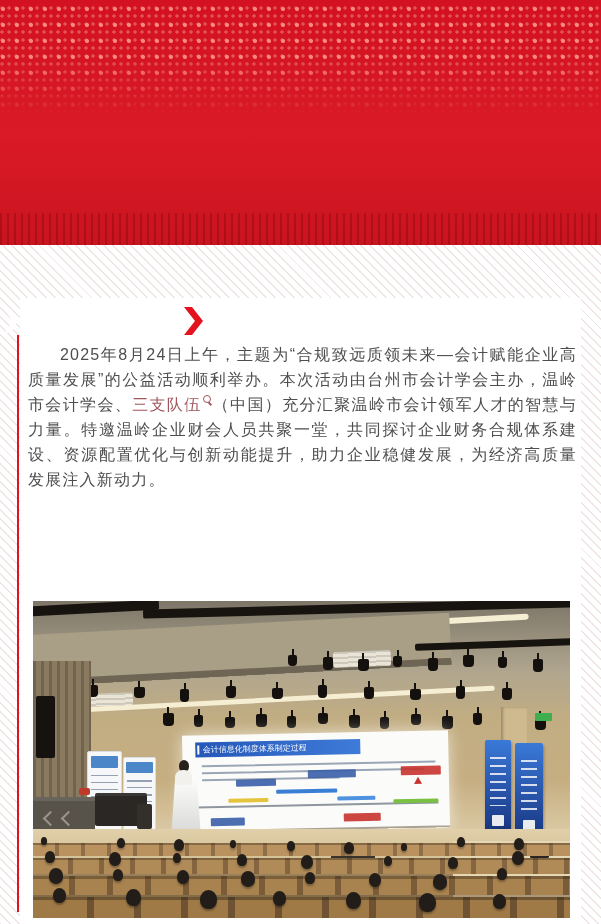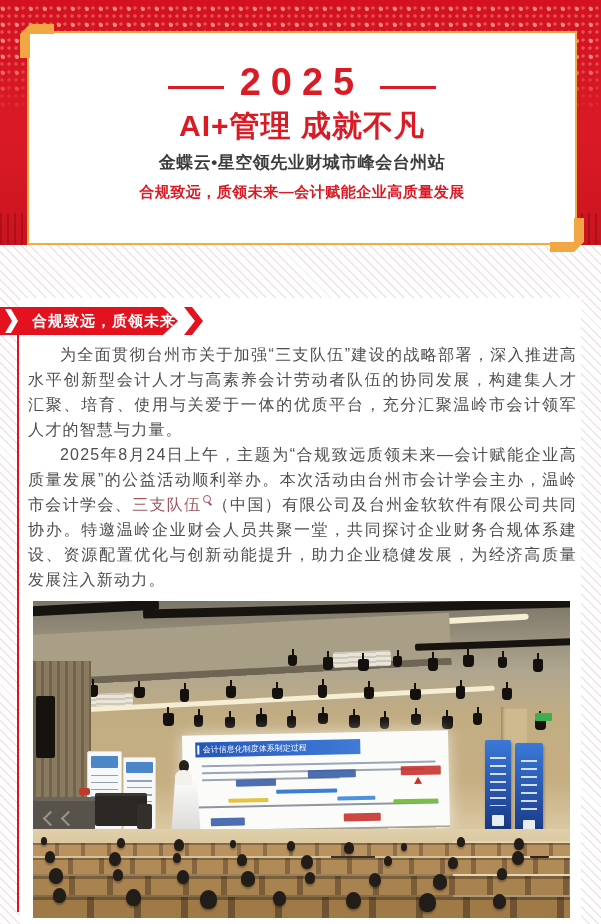--- a/index.html
+++ b/index.html
@@ -112,46 +112,30 @@
   .head{background:#221d19;border-radius:50% 50% 46% 46%;box-shadow:0 2px 2px rgba(0,0,0,.3);}
 </style>
 </head>
 <body>
 
 <div class="page">
 
   <div class="banner">
     <div class="dots"></div>
     <div class="streaks"></div>
-    <div class="card">
-      <div class="corner tl"></div>
-      <div class="corner br"></div>
-      <div class="y-row">
-        <span class="hline"></span>
-        <span class="year">2025</span>
-        <span class="hline"></span>
-      </div>
-      <div class="t1">AI+管理 成就不凡</div>
-      <div class="t2">金蝶云•星空领先业财城市峰会台州站</div>
-      <div class="t3">合规致远，质领未来—会计赋能企业高质量发展</div>
-    </div>
   </div>
 
   <div class="panel"></div>
 
-  <div class="tag">
-    <span>合规致远，质领未来</span>
-  </div>
   <div class="tag-notch"></div>
   <div class="tag-tip"></div>
   <div class="vline"></div>
 
   <div class="article">
-    <p><span>为全面贯彻台州市关于加强“三支队伍”建设的战略部署，深入推进高水平创新型会计人才与高素养会计劳动者队伍的协同发展，构建集人才汇聚、培育、使用与关爱于一体的优质平台，充分汇聚温岭市会计领军人才的智慧与力量。</span></p>
-    <p><span>2025年8月24日上午，主题为“合规致远质领未来—会计赋能企业高质量发展”的公益活动顺利举办。本次活动由台州市会计学会主办，温岭市会计学会、</span><span class="kw">三支队伍</span><span class="kw-icon"></span><span>（中国）有限公司及台州金软软件有限公司共同协办。特邀温岭企业财会人员共聚一堂，共同探讨企业财务合规体系建设、资源配置优化与创新动能提升，助力企业稳健发展，为经济高质量发展注入新动力。</span></p>
+    <p><span>2025年8月24日上午，主题为“合规致远质领未来—会计赋能企业高质量发展”的公益活动顺利举办。本次活动由台州市会计学会主办，温岭市会计学会、</span><span class="kw">三支队伍</span><span class="kw-icon"></span><span>（中国）充分汇聚温岭市会计领军人才的智慧与力量。特邀温岭企业财会人员共聚一堂，共同探讨企业财务合规体系建设、资源配置优化与创新动能提升，助力企业稳健发展，为经济高质量发展注入新动力。</span></p>
   </div>
 
   <div class="photo">
 
     <div class="c-bar" style="left:-4px;top:2px;width:130px;height:10px;transform:rotate(-3deg);"></div>
     <div class="c-bar" style="left:110px;top:3px;width:430px;height:9px;transform:rotate(-1.5deg);"></div>
     <div class="c-light" style="left:14px;top:26px;width:482px;height:6px;transform:rotate(-3.2deg);"></div>
     <div class="c-fascia"></div>
     <div class="c-bar" style="left:382px;top:40px;width:157px;height:7px;transform:rotate(-2deg);"></div>
     <div class="c-light" style="left:28px;top:96px;width:434px;height:5px;transform:rotate(-3deg);"></div>

